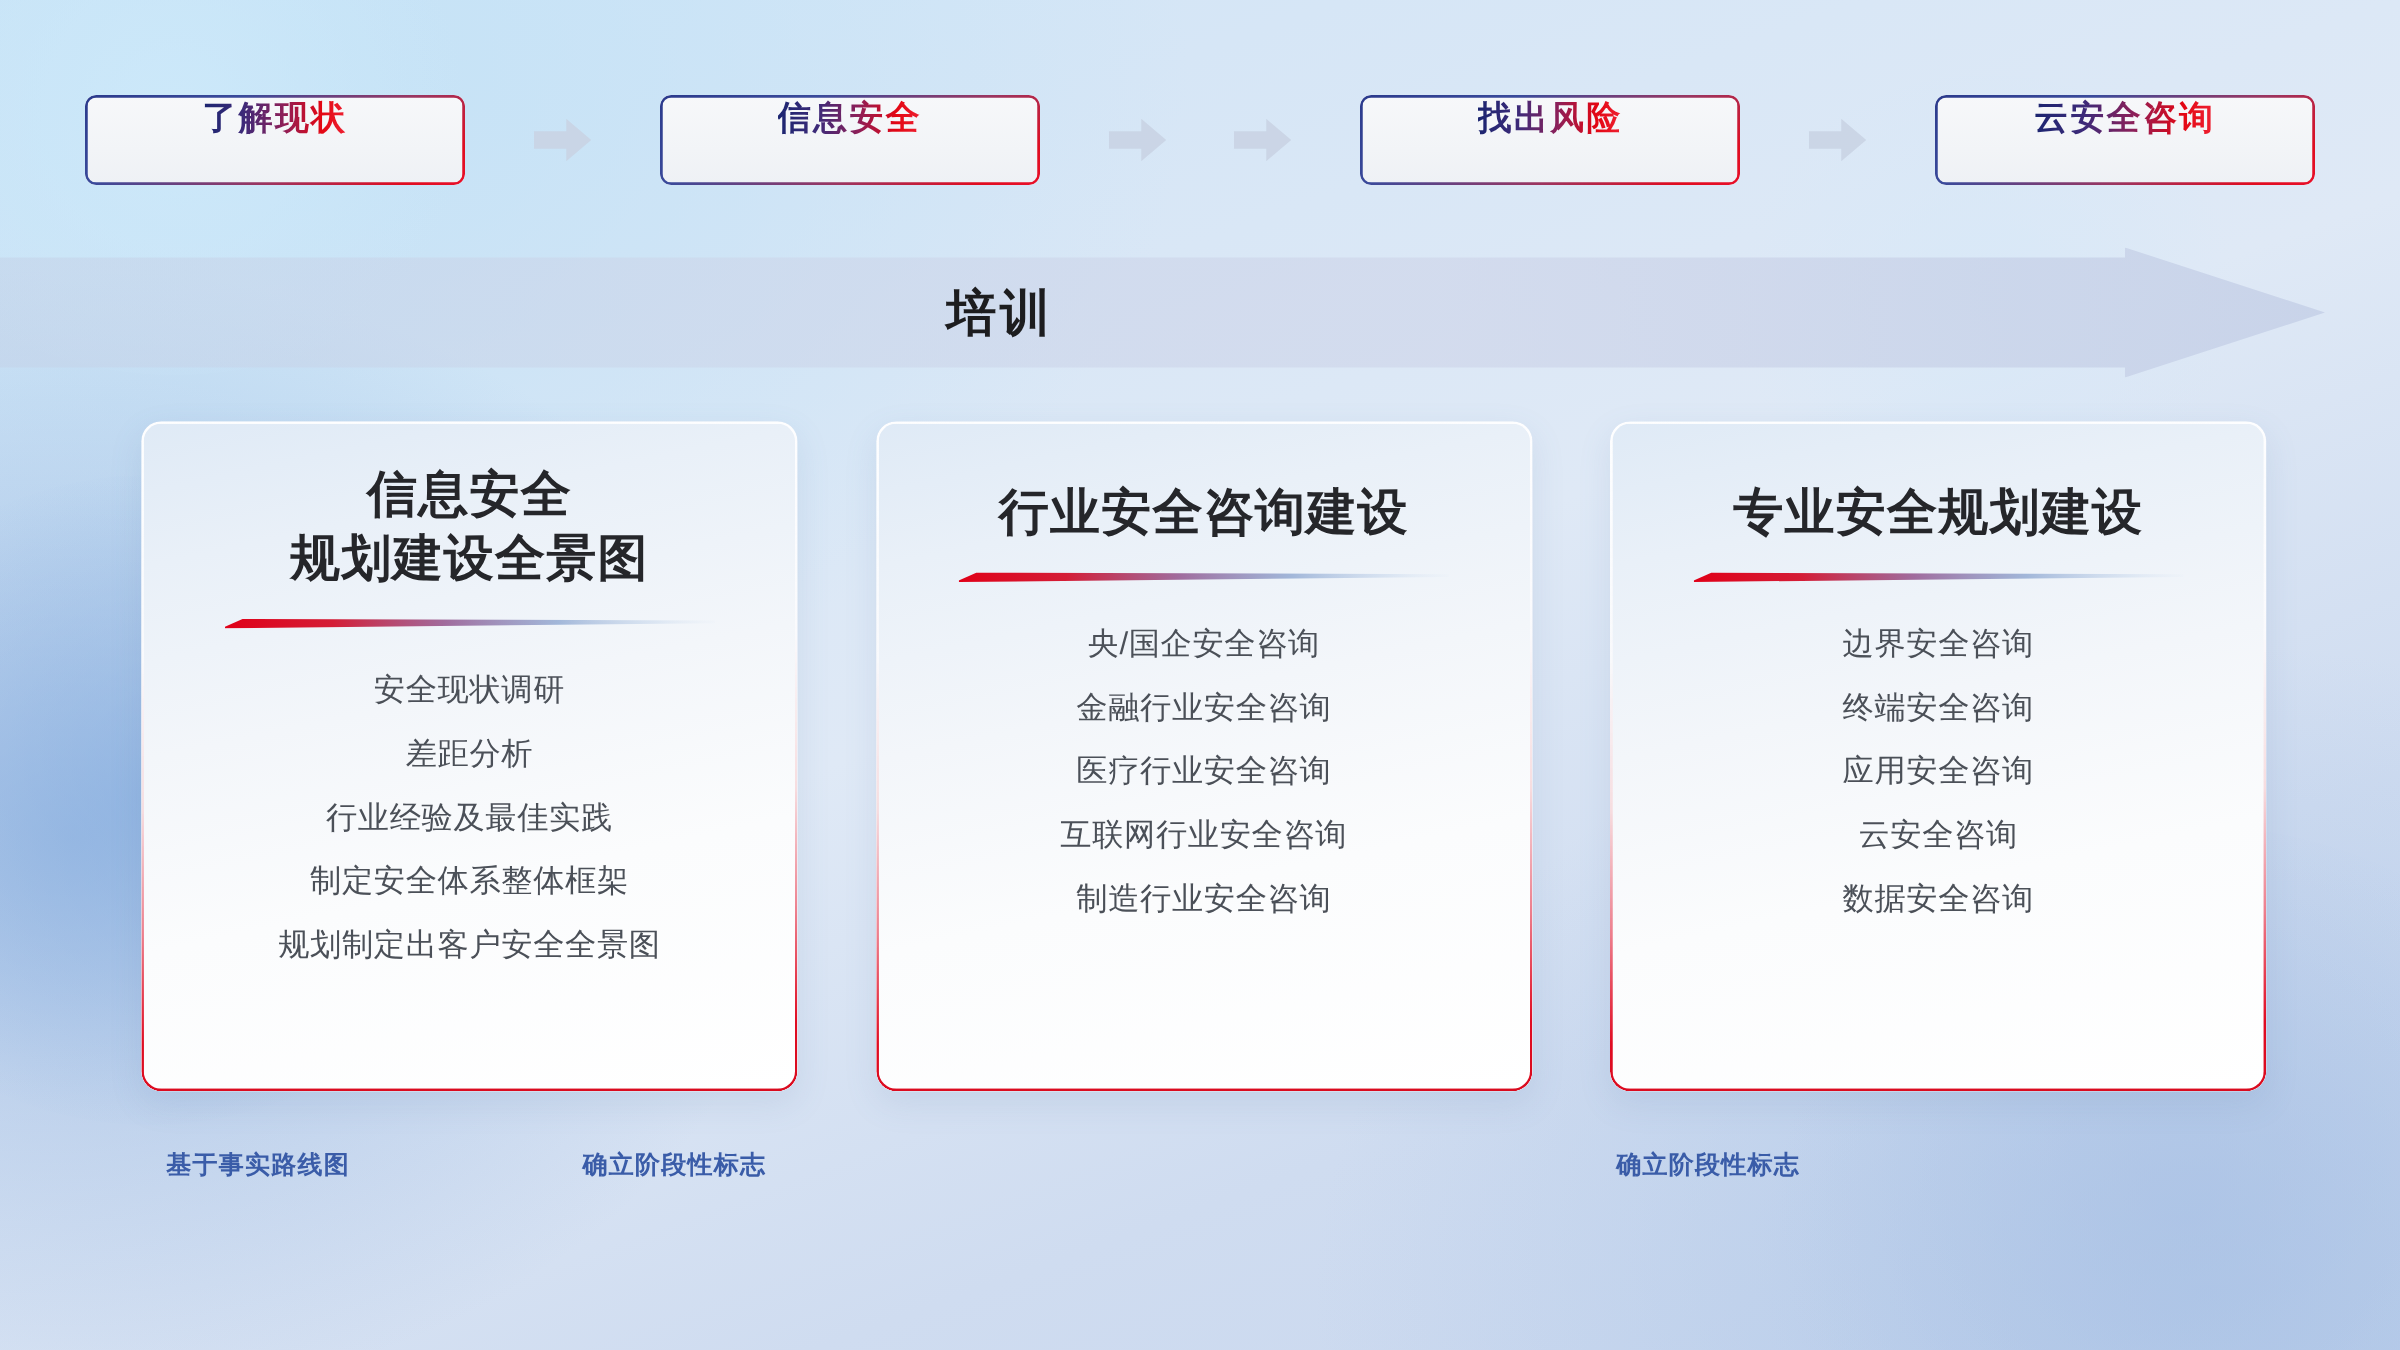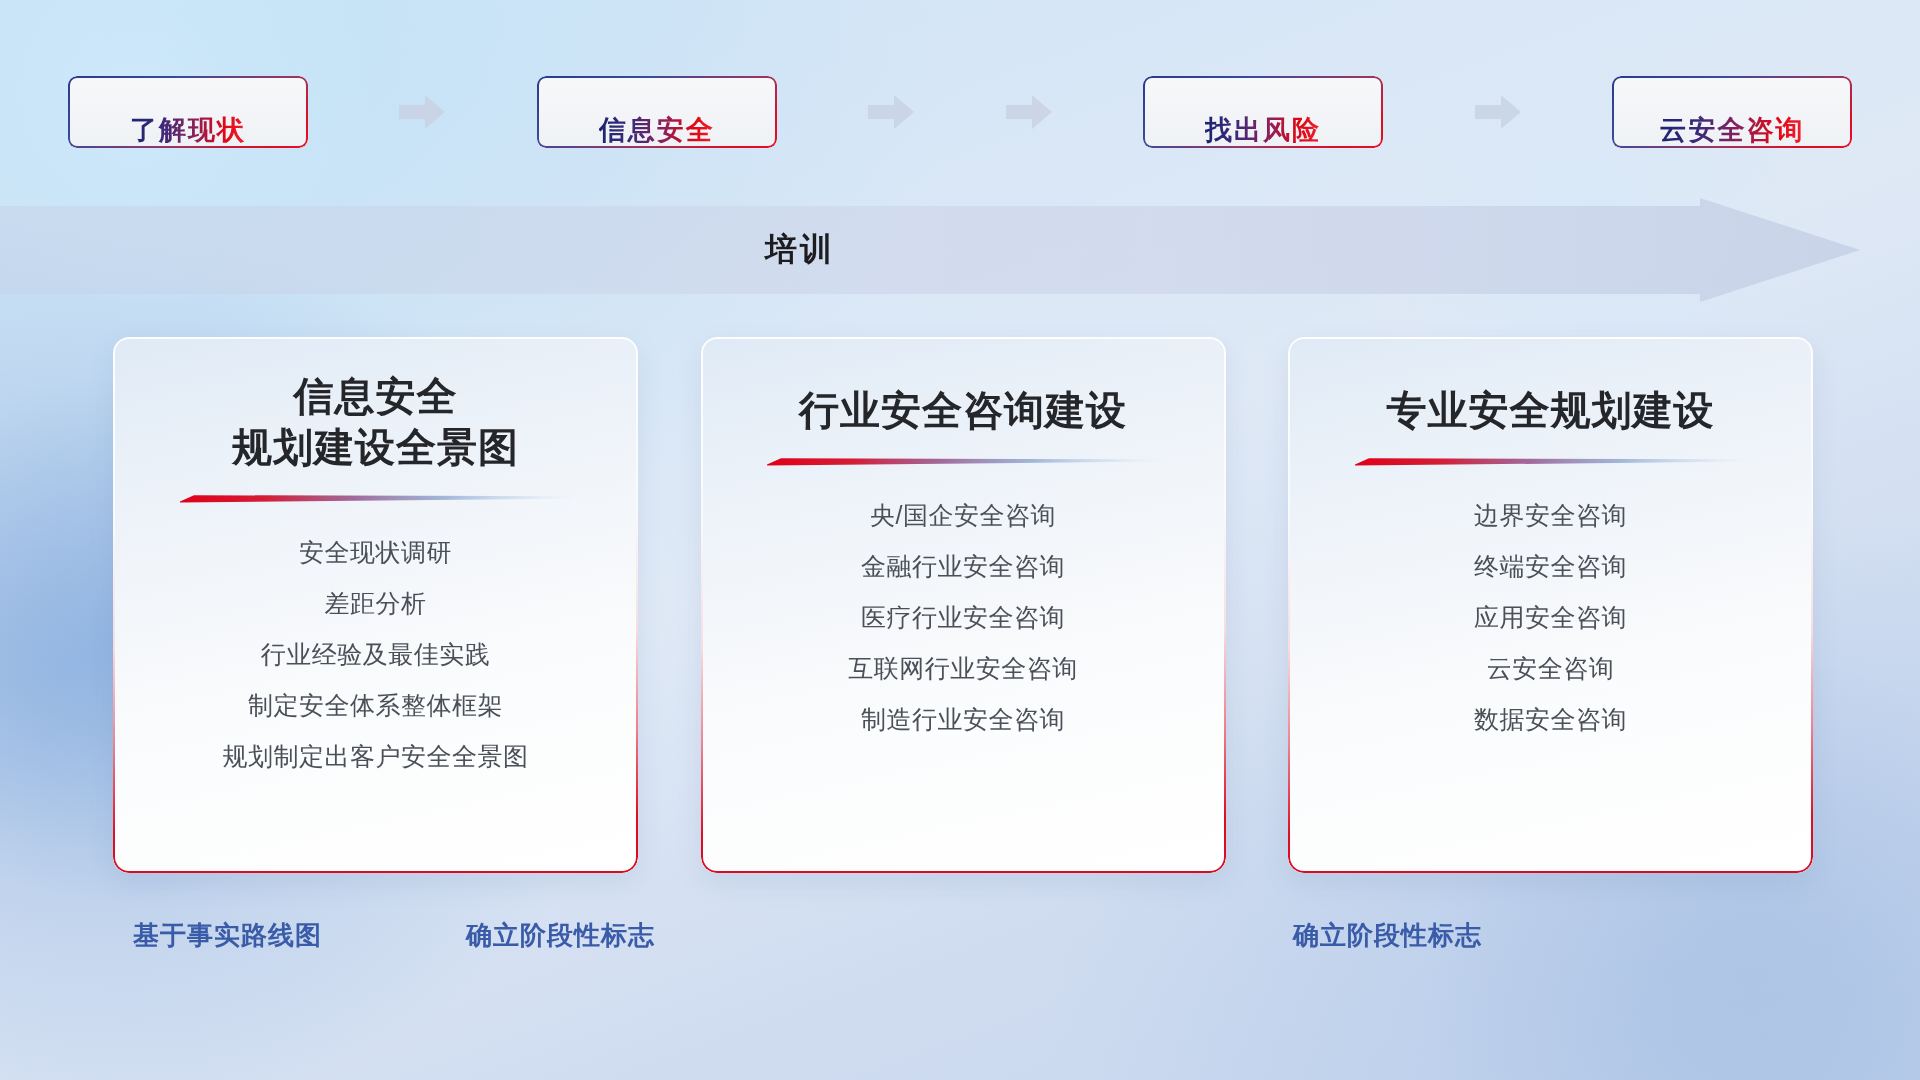--- a/index.html
+++ b/index.html
@@ -28,24 +28,24 @@
   .blob-d { right: 120px; top: 60px; width: 420px; height: 360px;
             background: radial-gradient(circle, rgba(214,232,248,0.7) 0%, rgba(214,232,248,0) 72%); }
 
   
   #steps {
     position: absolute; left: 68px; top: 76px; width: 1784px; height: 72px;
     display: flex; align-items: center; justify-content: space-between;
   }
   .step-box {
     position: relative;
-    width: 240px; height: 72px;
+    width: 304px; height: 72px;
     border-radius: 9px;
     background: linear-gradient(180deg, #f7f8fa 0%, #f2f4f7 60%, #eef1f5 100%);
-    display: flex; align-items: flex-end; justify-content: center;
+    display: flex; align-items: flex-start; justify-content: center;
   }
   .step-box::before {
     content: ""; position: absolute; inset: 0;
     border-radius: 9px; padding: 2px;
     background: linear-gradient(150deg, #2b3a8c 0%, #3a4a9b 30%, #9b3560 62%, #e00c20 88%, #e8102a 100%);
     -webkit-mask: linear-gradient(#000 0 0) content-box, linear-gradient(#000 0 0);
     -webkit-mask-composite: xor; mask-composite: exclude;
     pointer-events: none;
   }
   .step-label {
@@ -62,21 +62,21 @@
   .step-arrow svg { display: block; }
 
   
   #banner {
     position: absolute; left: 0; top: 198px; width: 1860px; height: 104px;
   }
   #banner svg { position: absolute; inset: 0; width: 100%; height: 100%; }
   #banner-title {
     position: absolute; left: 0; top: 0; width: 1600px; height: 104px;
     display: flex; align-items: center; justify-content: center;
-    font-size: 32px; font-weight: 700; color: #1d1d1f; letter-spacing: 3px;
+    font-size: 40px; font-weight: 700; color: #1d1d1f; letter-spacing: 3px;
   }
 
   
   #cards {
     position: absolute; left: 113px; top: 337px; width: 1700px; height: 536px;
     display: flex; justify-content: space-between;
   }
   .card {
     position: relative;
     width: 525px; height: 536px;
@@ -124,21 +124,21 @@
     height: 51px; display: flex; align-items: center;
     letter-spacing: .5px;
   }
 
   
   #captions {
     position: absolute; left: 0; top: 918px; width: 1920px; height: 50px;
   }
   .caption {
     position: absolute; top: 0;
-    font-size: 26px; font-weight: 700; color: #3a5ca8;
+    font-size: 20px; font-weight: 700; color: #3a5ca8;
     letter-spacing: 1px; white-space: nowrap;
   }
   .cap0 { left: 133px; }
   .cap1 { left: 466px; }
   .cap2 { left: 786px; }
   .cap3 { left: 1293px; }
 </style>
 </head>
 <body>
 

